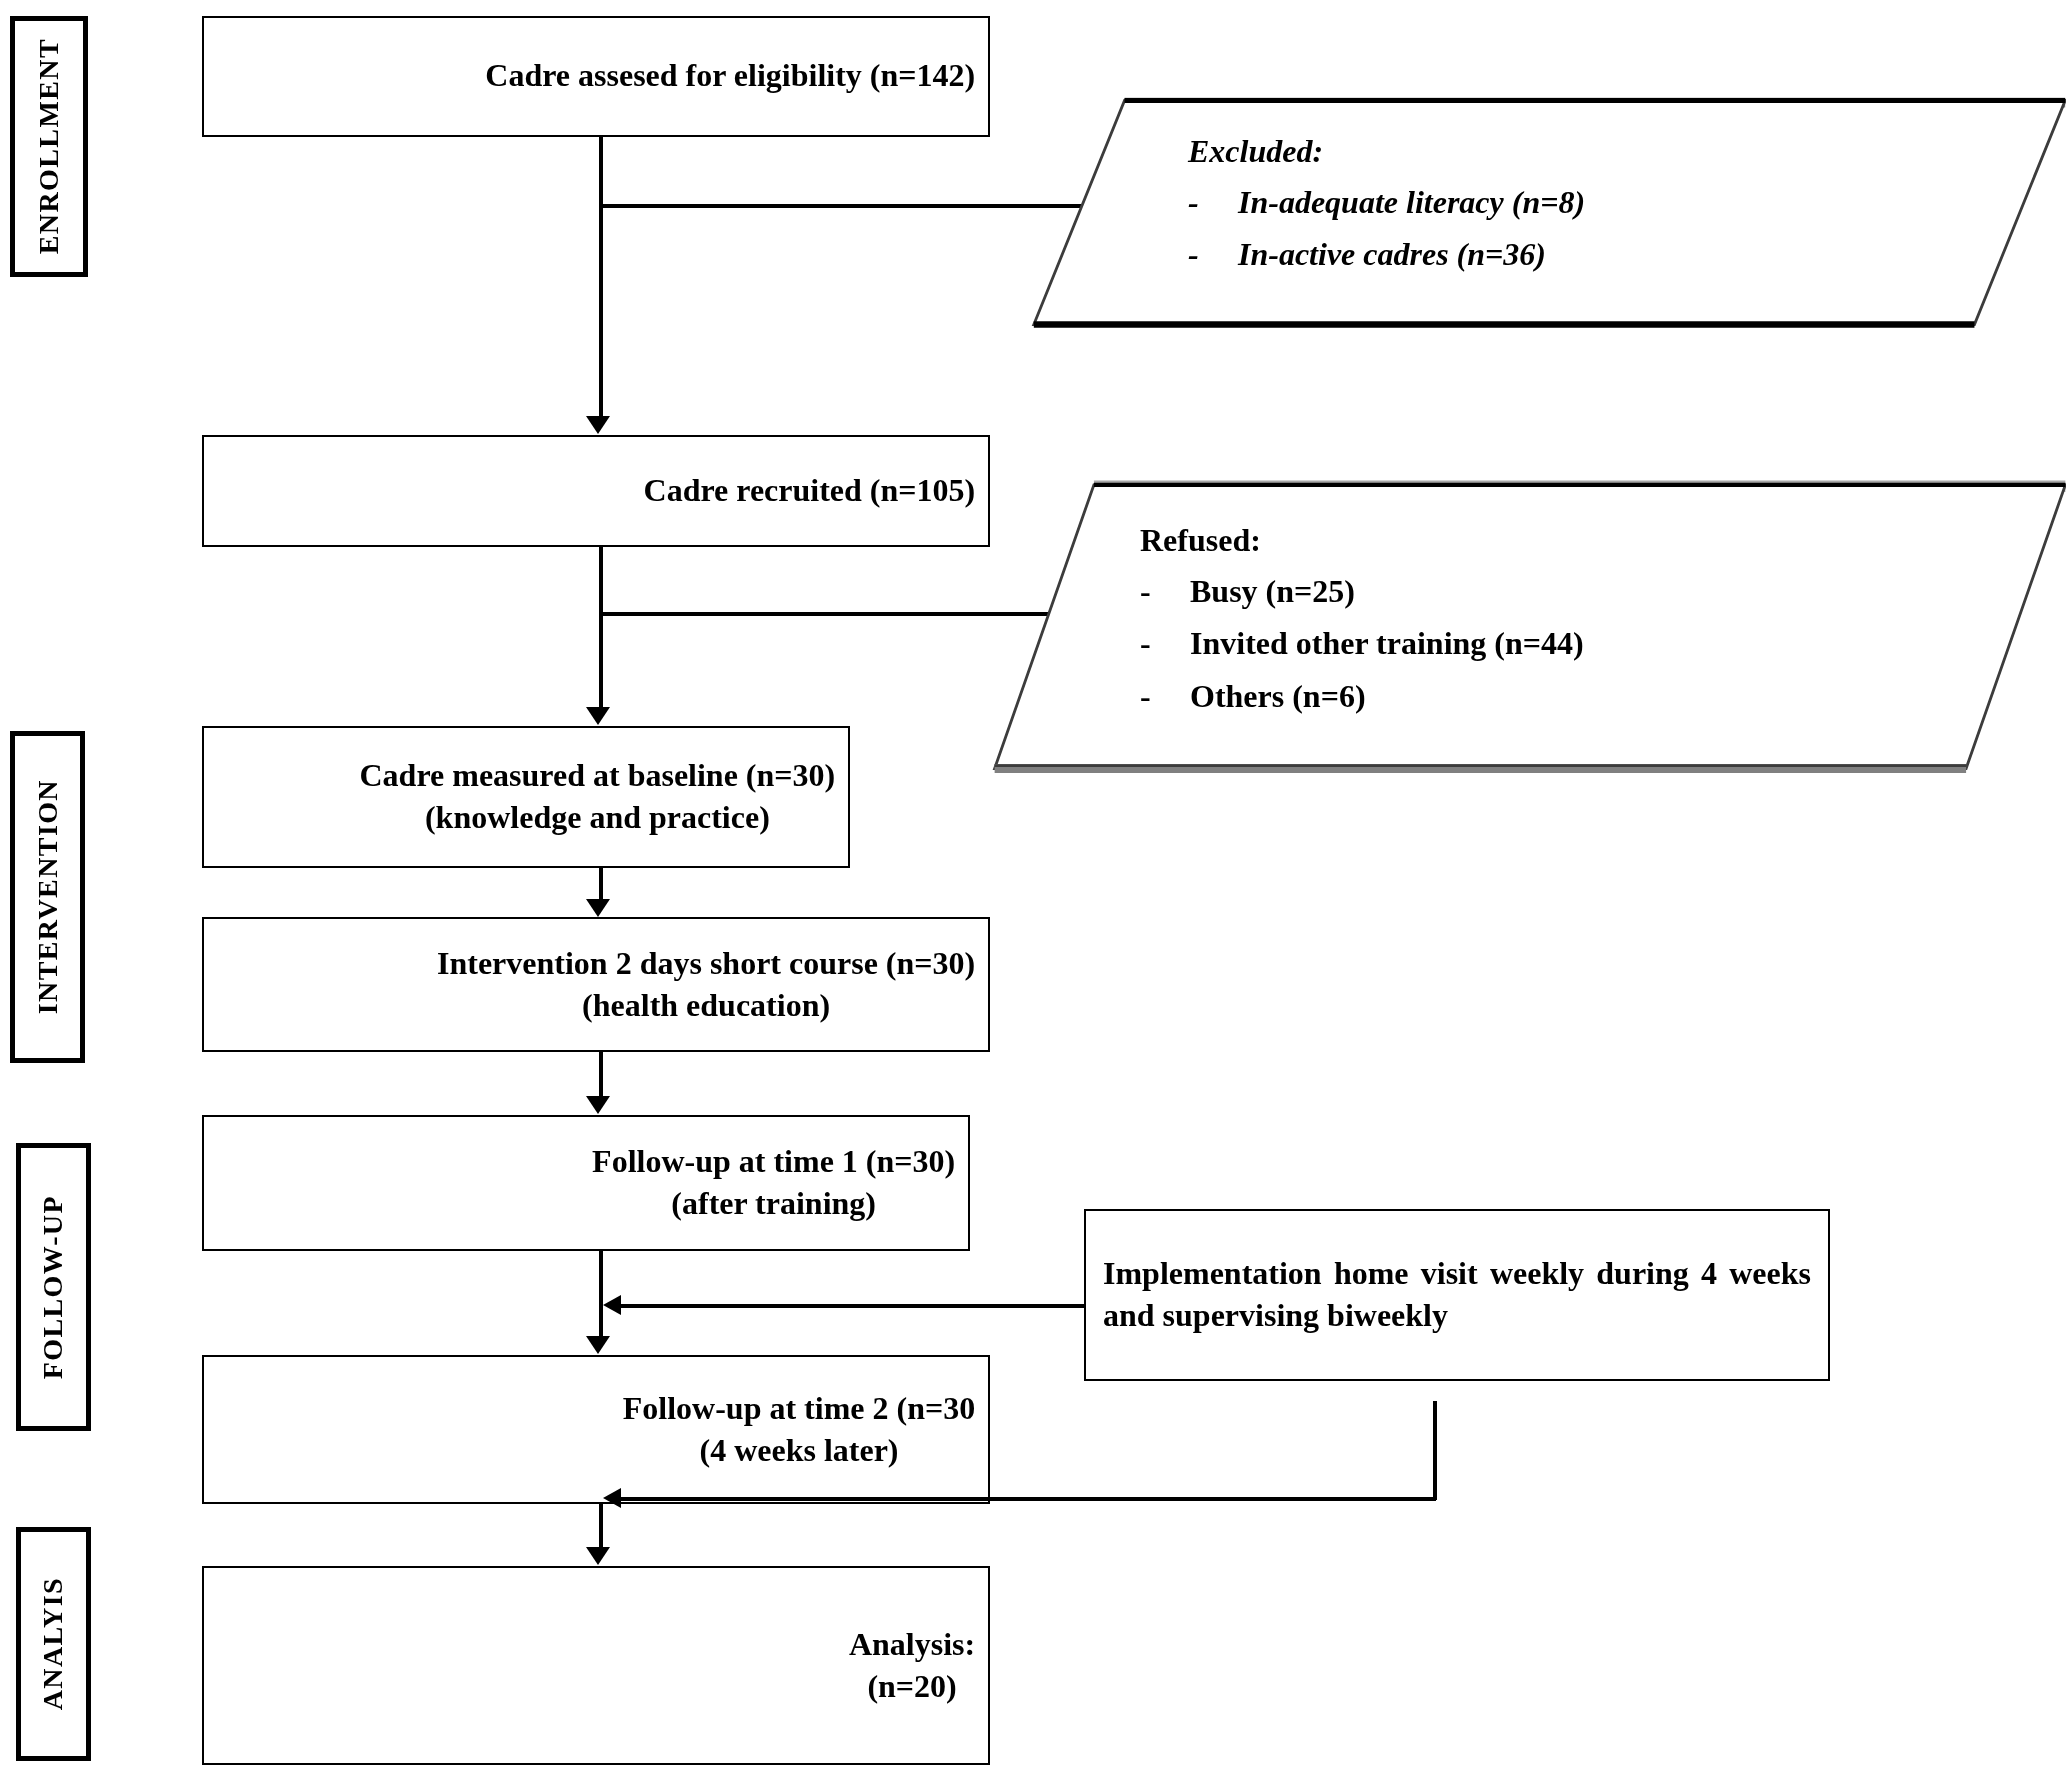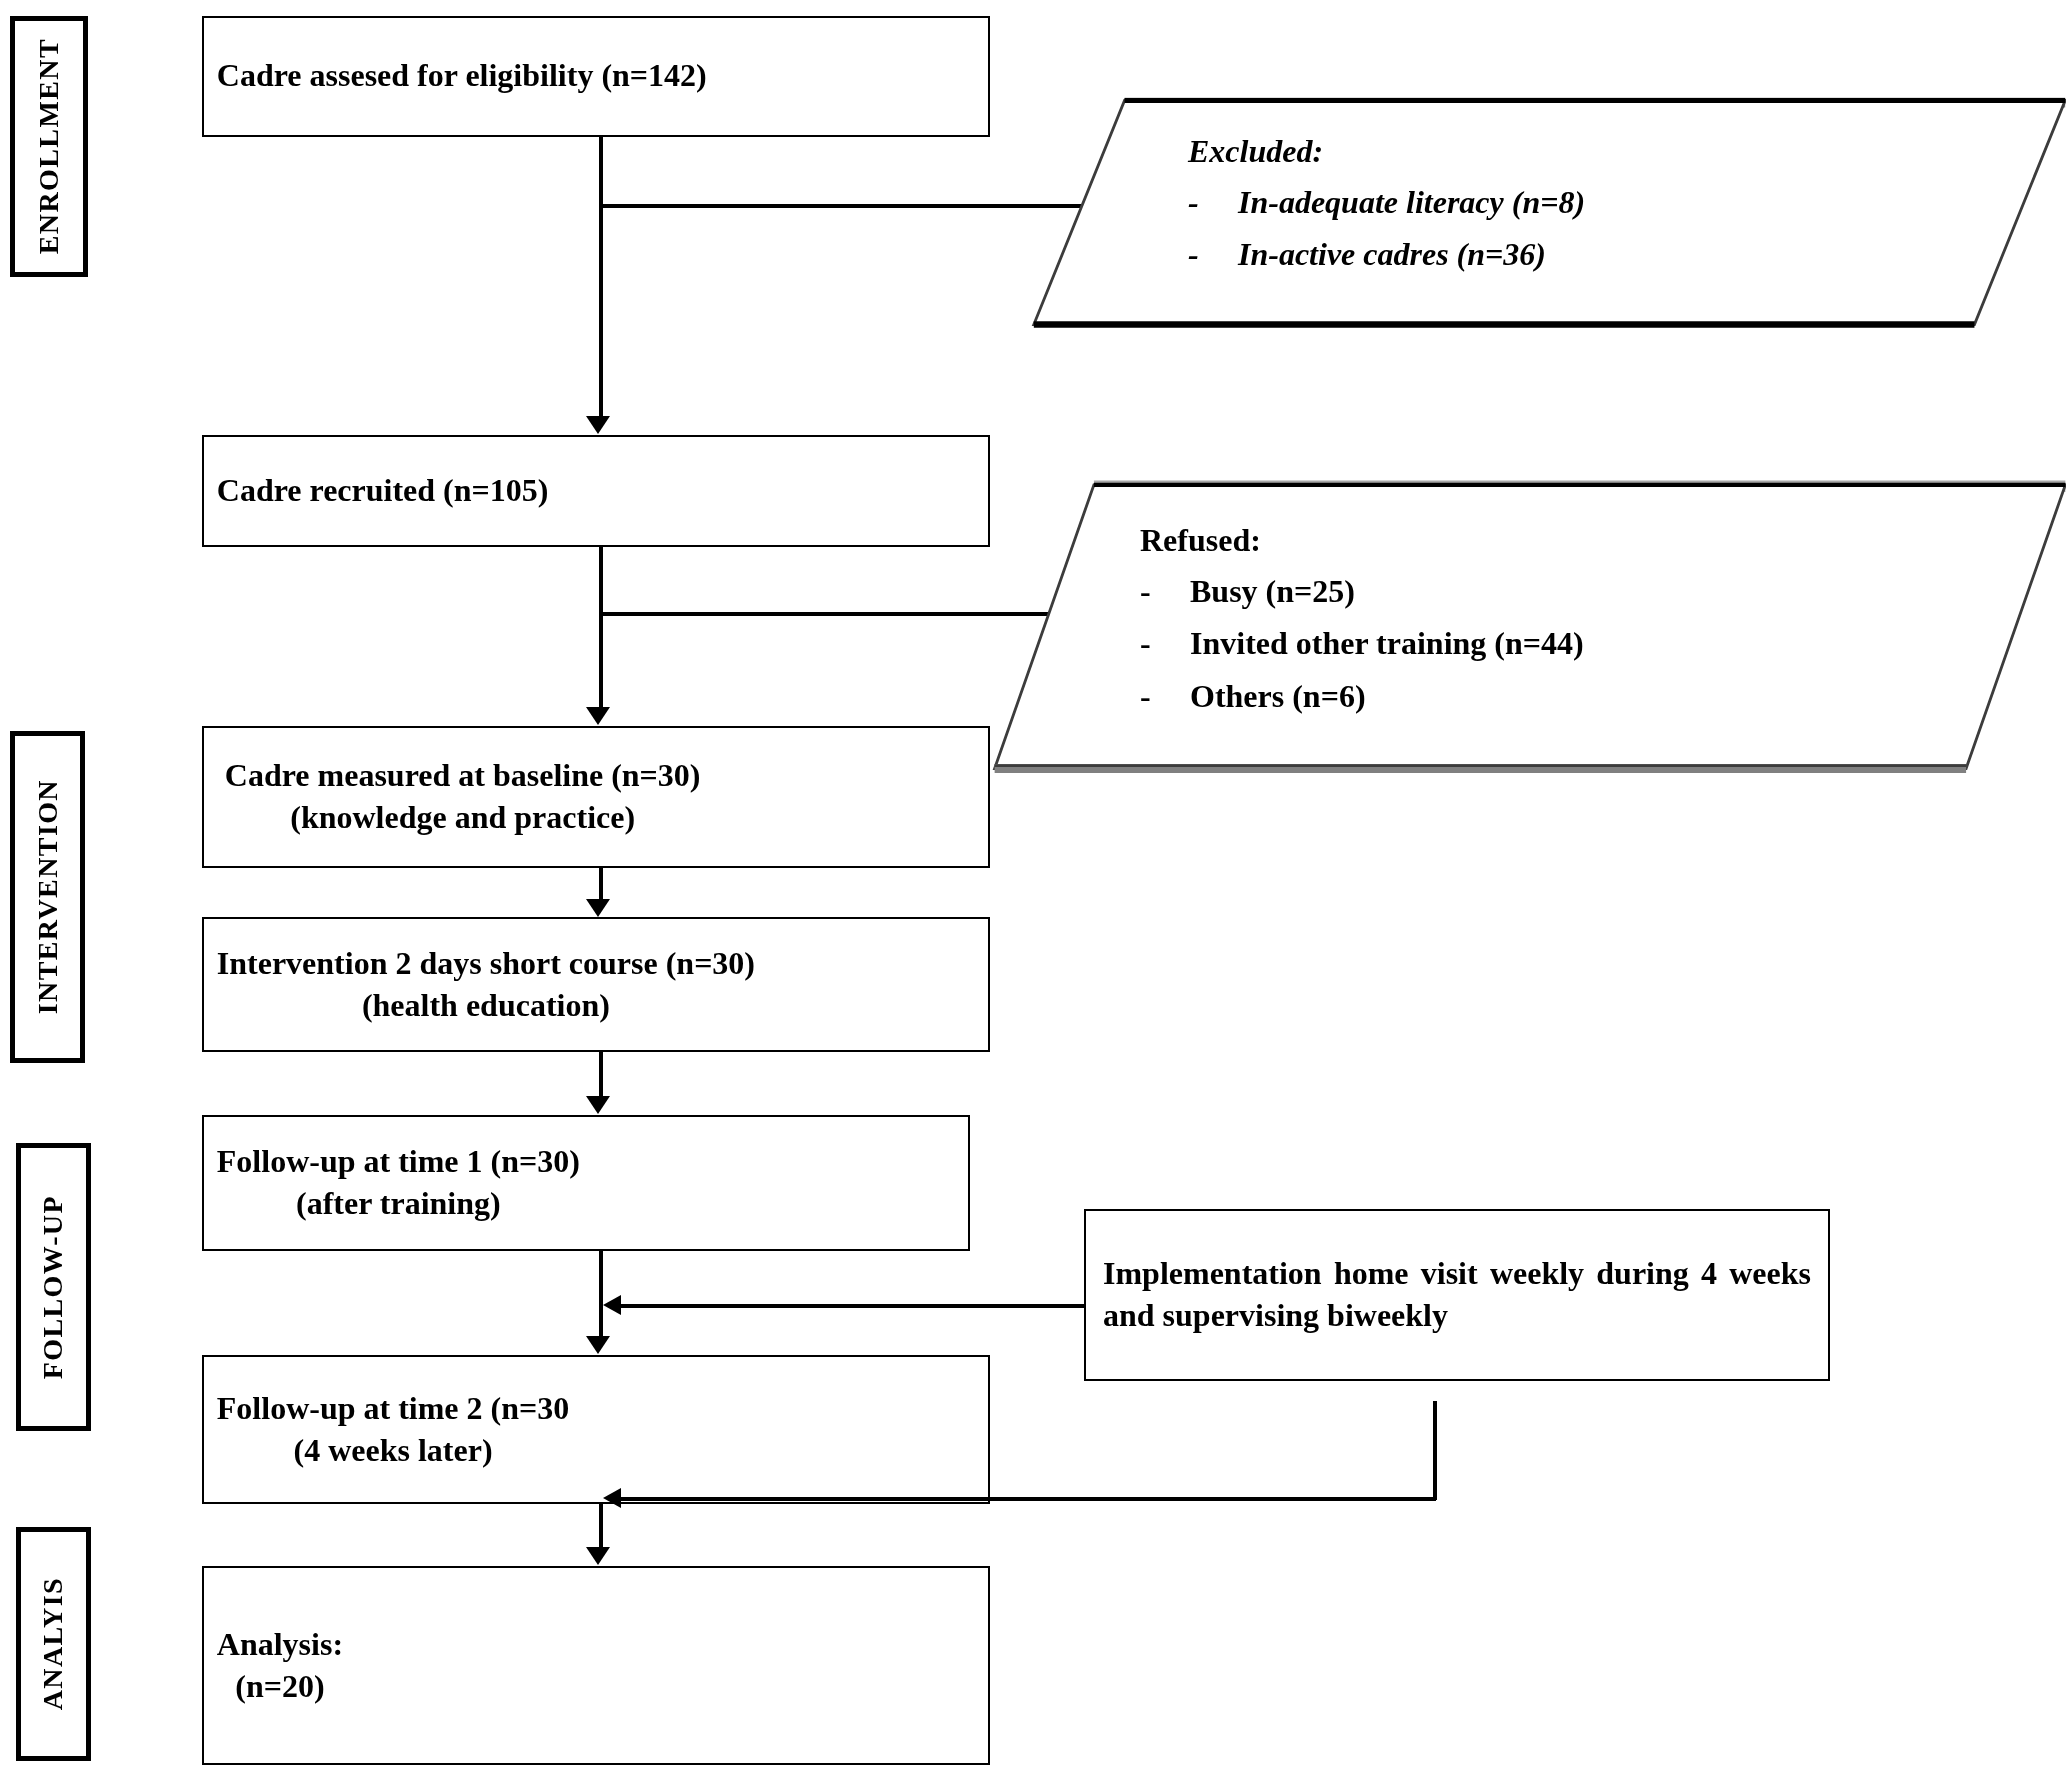--- a/index.html
+++ b/index.html
@@ -17,21 +17,21 @@
   }
 
   
   .box{
     position:absolute;
     box-sizing:border-box;
     border:2.8px solid #000;
     background:#fff;
     display:flex;
     align-items:center;
-    justify-content:flex-start;
+    justify-content:flex-end;
     text-align:center;
     line-height:1.30;
     font-weight:700;
     font-size:32px;
   }
   .box .txt{ padding:0 12.8px; }
   .box .l2{ display:block; }
 
   
   .stage-label{
@@ -132,21 +132,21 @@
       <span class="l1">Cadre assesed for eligibility (n=142)</span>
     </div>
   </div>
 
   <div class="box" style="left:202px; top:435px;  width:788px; height:112px;">
     <div class="txt">
       <span class="l1">Cadre recruited (n=105)</span>
     </div>
   </div>
 
-  <div class="box" style="left:202px; top:726px; width:788px; height:142px;padding-left:8px;">
+  <div class="box" style="left:202px; top:726px; width:648px; height:142px;padding-left:8px;">
     <div class="txt">
       <span class="l1">Cadre measured at baseline (n=30)</span>
       <span class="l2">(knowledge and practice)</span>
     </div>
   </div>
 
   <div class="box" style="left:202px; top:917px; width:788px; height:135px;">
     <div class="txt">
       <span class="l1">Intervention 2 days short course (n=30)</span>
       <span class="l2">(health education)</span>

